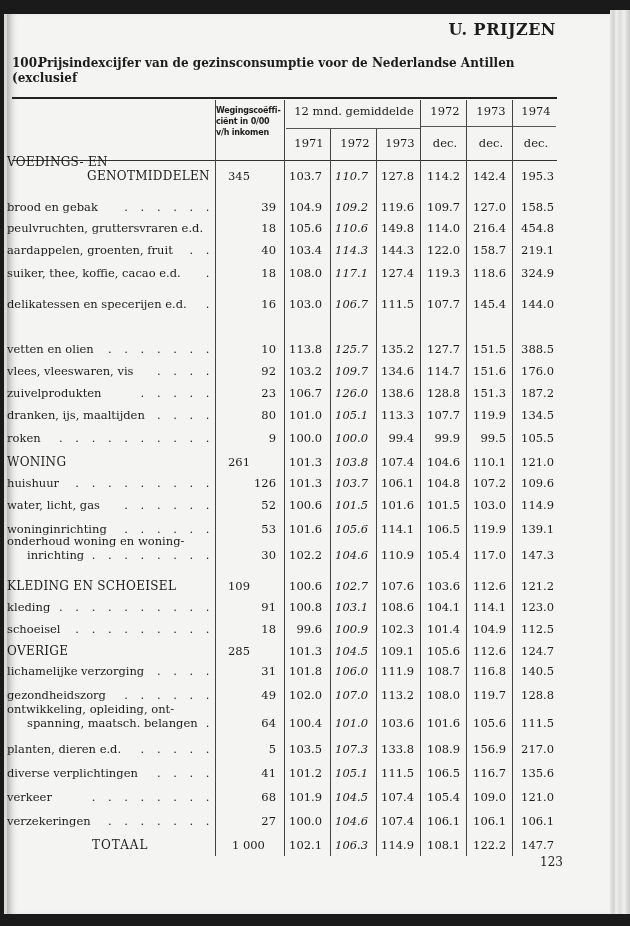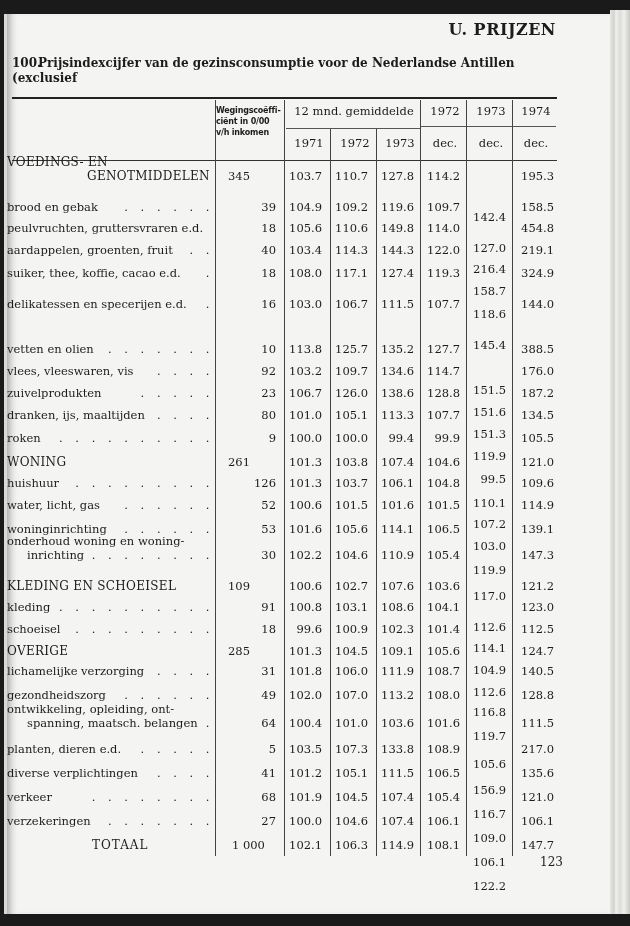--- a/index.html
+++ b/index.html
@@ -44,24 +44,24 @@
   }
   .hdr-sub { position: absolute; height: 1px; background: #555; }
   .row { position: absolute; left: 0; width: 606px; font-size: 11.5px; }
   .lbl { position: absolute; left: 7px; white-space: pre; }
   .lbl.cat { font-size: 12px; letter-spacing: 0.3px; }
   .lbl .dots { letter-spacing: 4.5px; }
   .cell { position: absolute; text-align: right; }
   .w-cat { left: 228px; width: 30px; text-align: left; }
   .w-sub { left: 240px; width: 36px; }
   .c0 { left: 286px; width: 36px; }
-  .c1 { left: 332px; width: 36px; }
+  .c1 { left: 332px; width: 36px; font-style: italic; }
   .c2 { left: 378px; width: 36px; }
   .c3 { left: 424px; width: 36px; }
-  .c4 { left: 470px; width: 36px; margin-top: 41px; }
+  .c4 { left: 470px; width: 36px; }
   .c5 { left: 518px; width: 36px; }
   .page-number { position: absolute; left: 540px; top: 855px; font-size: 12px; }
   .total .lbl { left: 92px; font-size: 12px; letter-spacing: 1px; }
   .total .w-cat { left: 232px; width: 40px; }
 </style>
 </head>
 <body>
 
 <div class="page"></div>
 <div class="page-edge"></div>

